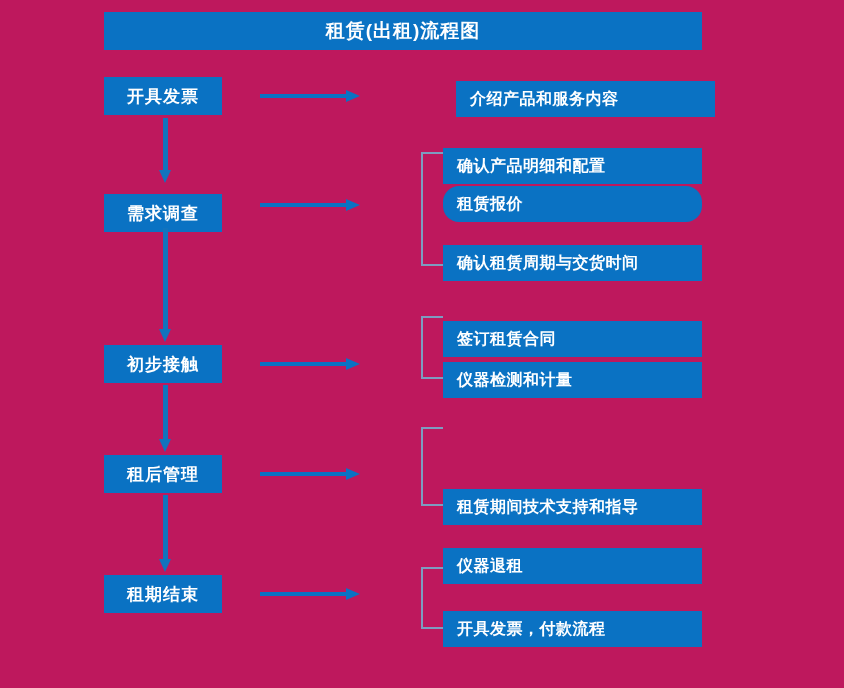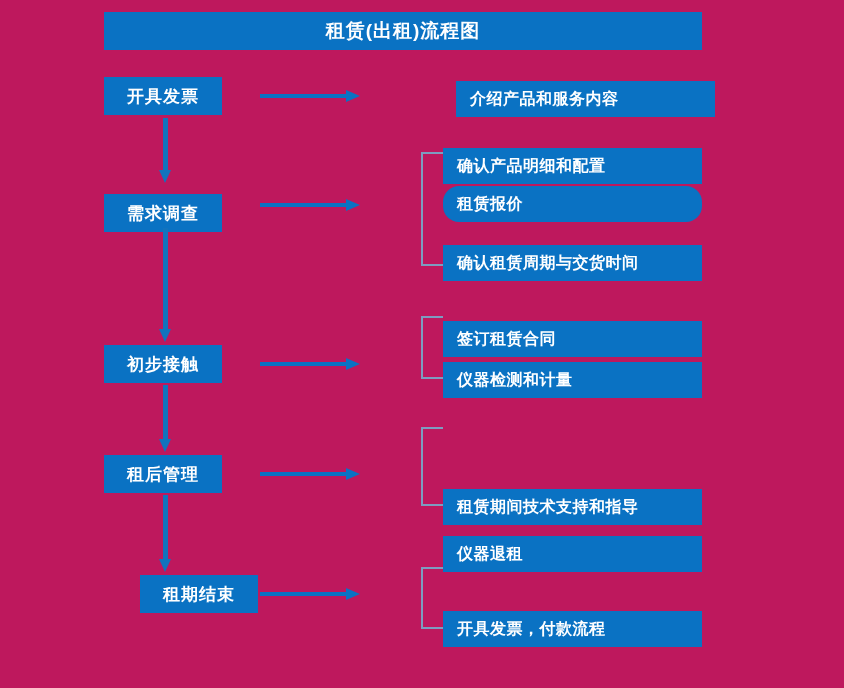--- a/index.html
+++ b/index.html
@@ -136,21 +136,21 @@
 <body>
 
 <div id="canvas">
 
   <div class="title-bar">租赁(出租)流程图</div>
 
   <div class="stage-box" style="top:77px;">开具发票</div>
   <div class="stage-box" style="top:194px;">需求调查</div>
   <div class="stage-box" style="top:345px;">初步接触</div>
   <div class="stage-box" style="top:455px;">租后管理</div>
-  <div class="stage-box" style="top:575px;margin-left:36px;">租期结束</div>
+  <div class="stage-box" style="top:575px;">租期结束</div>
 
   <div class="arrow-v" style="top:118px; height:66px;">
     <div class="shaft" style="height:53px;"></div>
     <div class="head" style="top:52px;"></div>
   </div>
   <div class="arrow-v" style="top:228px; height:115px;">
     <div class="shaft" style="height:102px;"></div>
     <div class="head" style="top:101px;"></div>
   </div>
   <div class="arrow-v" style="top:385px; height:68px;">
@@ -188,16 +188,16 @@
   <div class="bracket" style="top:427px; height:79px;"></div>
   <div class="bracket" style="top:567px; height:62px;"></div>
 
   <div class="detail-box" style="top:81px;margin-left:13px;">介绍产品和服务内容</div>
   <div class="detail-box" style="top:148px;">确认产品明细和配置</div>
   <div class="detail-box" style="top:186px;border-radius:16px;">租赁报价</div>
   <div class="detail-box" style="top:245px;">确认租赁周期与交货时间</div>
   <div class="detail-box" style="top:313px;margin-top:8px;">签订租赁合同</div>
   <div class="detail-box" style="top:362px;">仪器检测和计量</div>
   <div class="detail-box" style="top:489px;">租赁期间技术支持和指导</div>
-  <div class="detail-box" style="top:536px;">仪器退租</div>
+  <div class="detail-box" style="top:548px;">仪器退租</div>
   <div class="detail-box" style="top:611px;">开具发票，付款流程</div>
 
 </div>
 
 </body></html>

